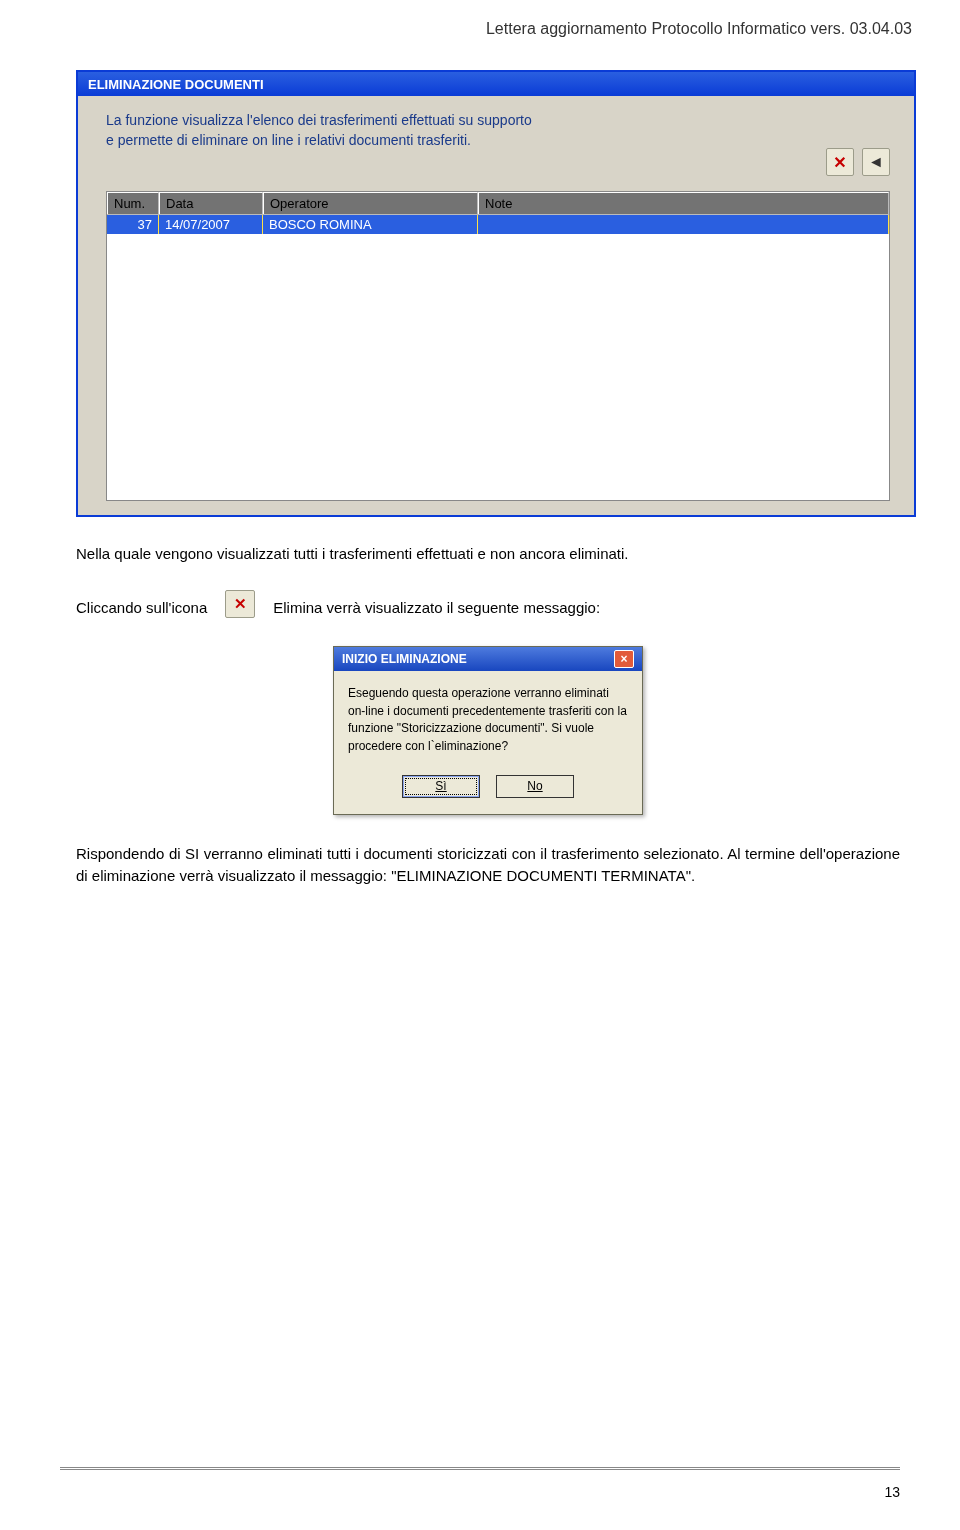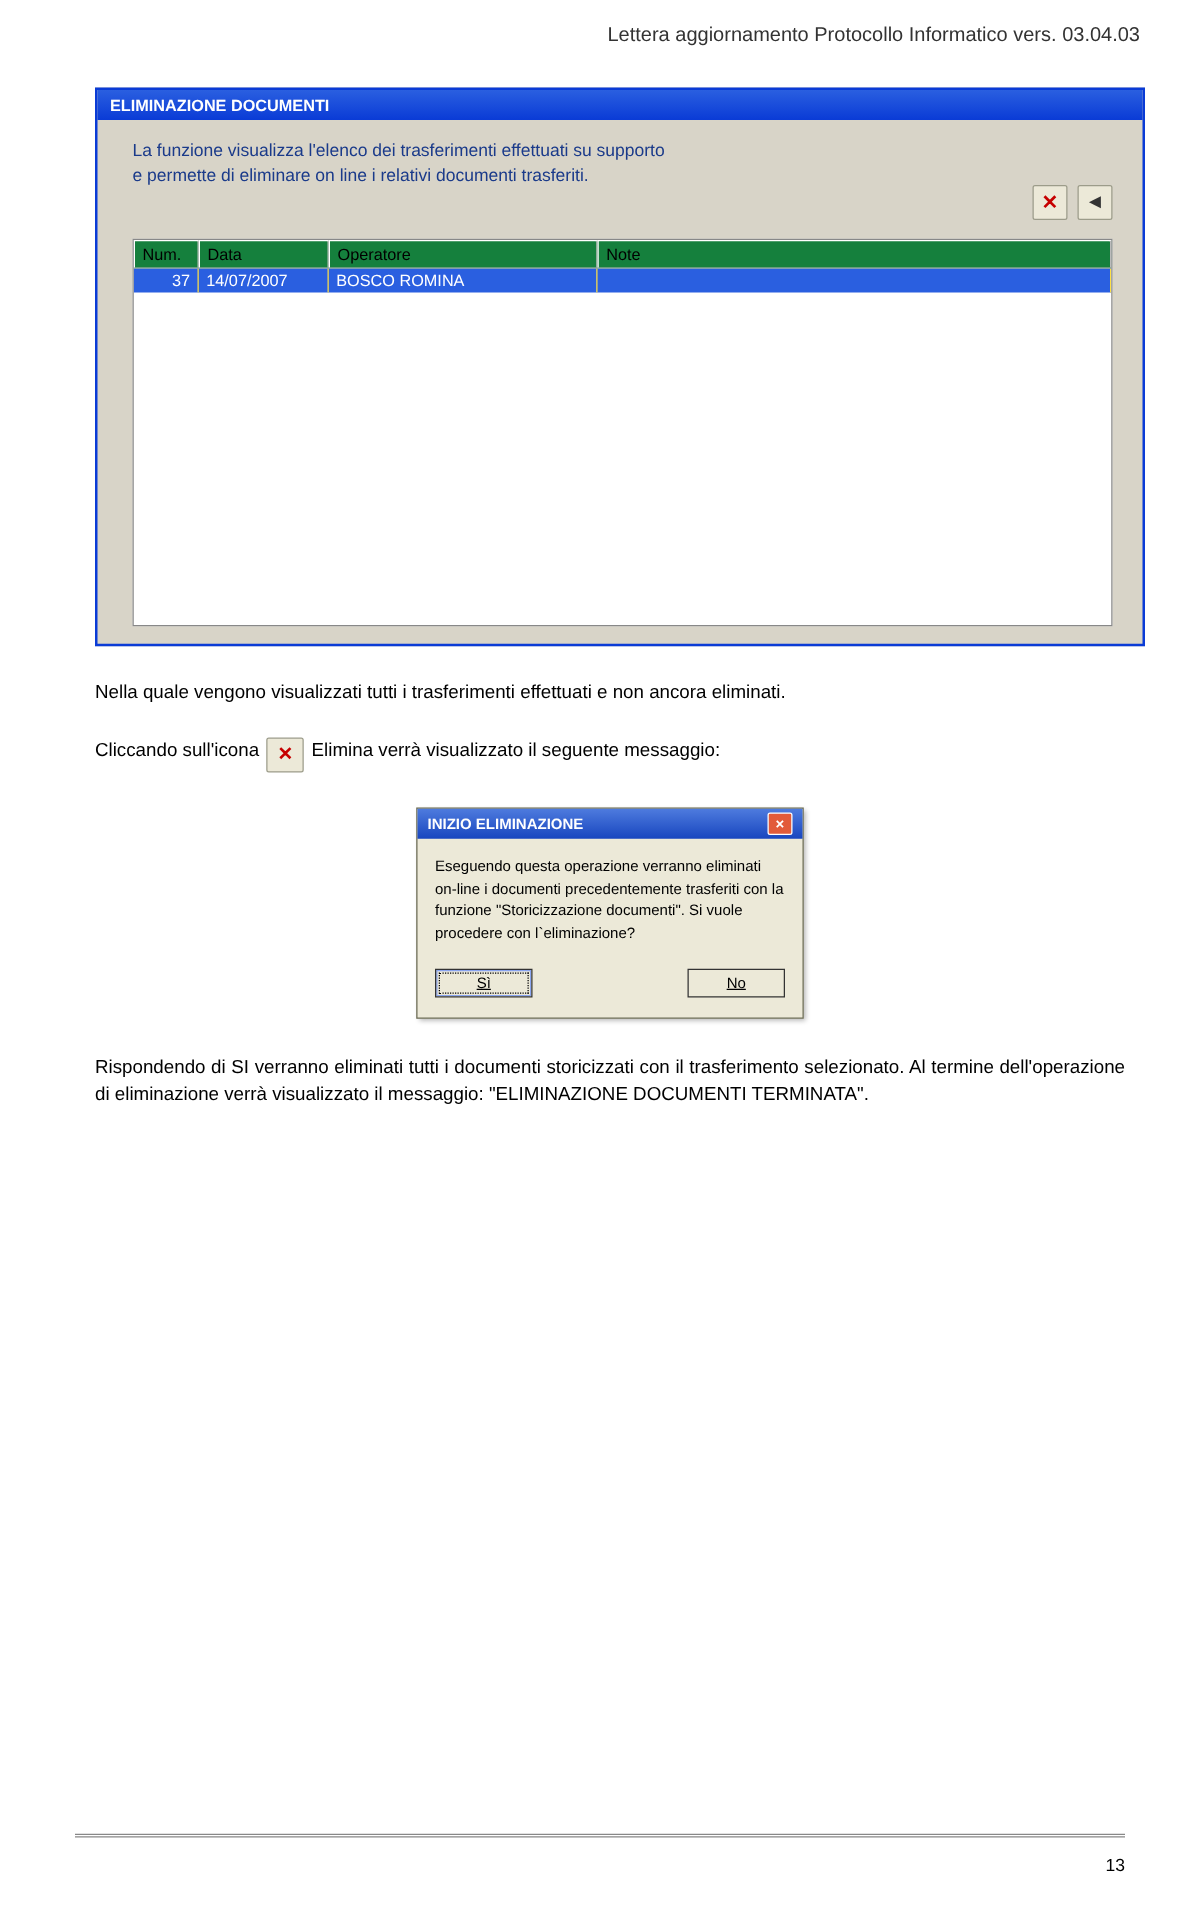--- a/index.html
+++ b/index.html
@@ -79,21 +79,21 @@
   .table-area {
     margin-top: 40px;
     background: #fff;
     border: 1px solid #888;
     width: 100%;
     height: 310px;
     overflow: hidden;
   }
   .thead {
     display: flex;
-    background: #15803d;
+    background: #737373;
     border-bottom: 1px solid #bbb;
     font-size: 13px;
     font-family: Tahoma, Arial;
     color: #000;
   }
   .th {
     padding: 3px 6px;
     border-right: 1px solid #bbb;
     border-top: 1px solid #fff;
     border-left: 1px solid #fff;
@@ -126,21 +126,21 @@
     vertical-align: middle;
     width: 30px;
     height: 28px;
     background: #ece9d8;
     border: 1px solid #9c9c8a;
     border-radius: 2px;
     align-items: center;
     justify-content: center;
     margin: 0 6px;
   }
-  .icon-row { display: flex; align-items: flex-start; flex-wrap: wrap; gap: 4px 0; }
+  .icon-row { display: flex; align-items: flex-end; flex-wrap: wrap; gap: 4px 12px; }
   
   .dialog-wrap {
     display: flex;
     justify-content: center;
     margin-top: 28px;
     margin-bottom: 28px;
   }
   .dialog {
     width: 310px;
     border: 1px solid #6a6a55;
@@ -175,21 +175,21 @@
   }
   .dialog-body {
     padding: 14px 14px 16px 14px;
     font-size: 12px;
     font-family: Tahoma, Arial;
     color: #000;
     line-height: 1.45;
   }
   .dialog-buttons {
     display: flex;
-    justify-content: space-between;
+    justify-content: center;
     gap: 16px;
     margin-top: 20px;
   }
   .dlg-btn {
     width: 78px;
     height: 23px;
     background: #ece9d8;
     border: 1px solid #333;
     font-size: 12px;
     font-family: Tahoma, Arial;

